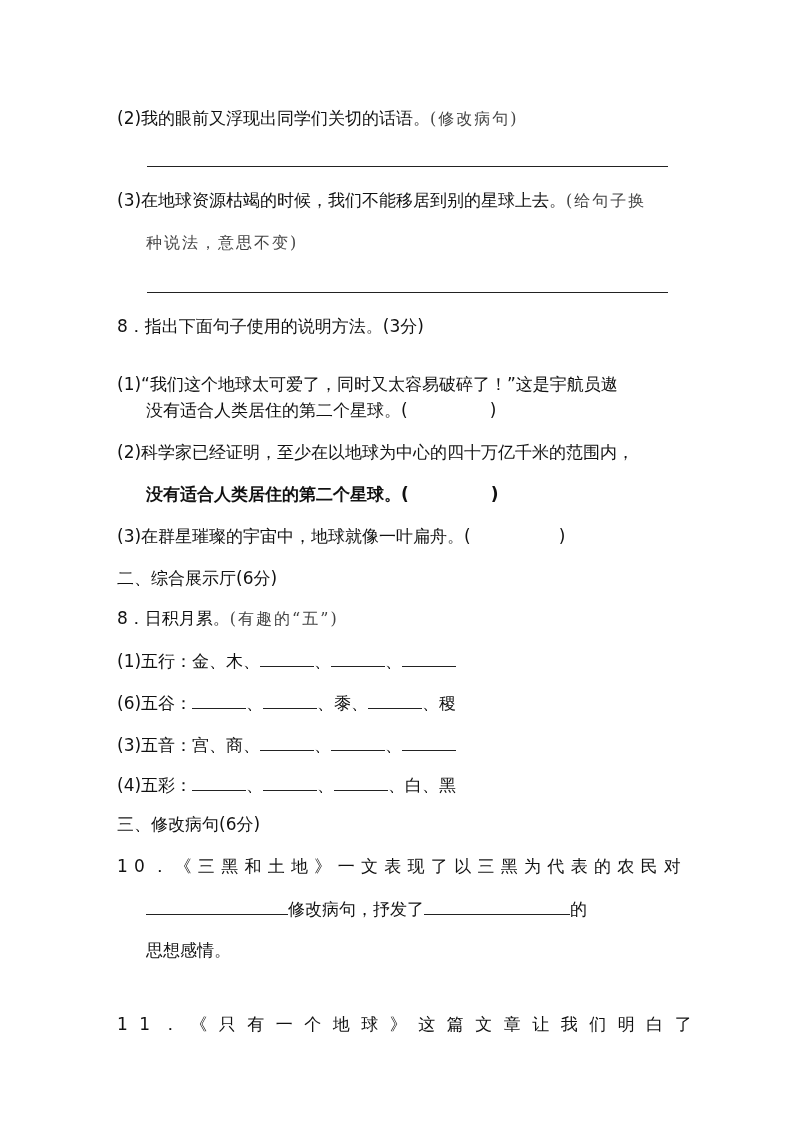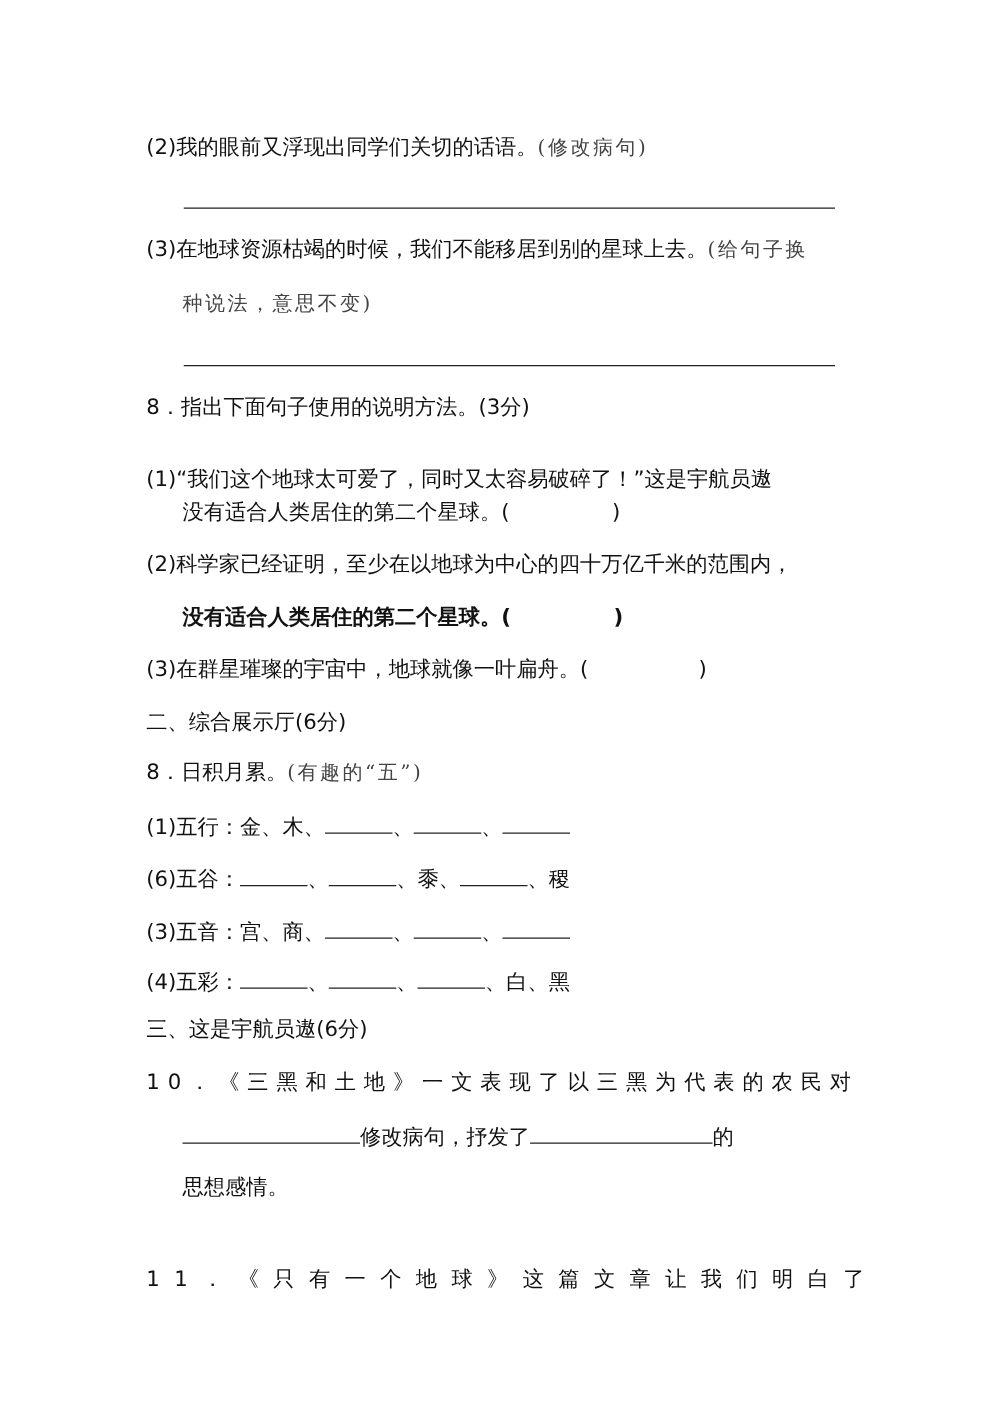--- a/index.html
+++ b/index.html
@@ -58,21 +58,21 @@
 </div>
 
 <div class="line" style="top:732px;">
   <span>(3)五音：</span><span>宫</span><span>、</span><span>商</span><span>、</span><span class="blank b-short"></span><span>、</span><span class="blank b-short"></span><span>、</span><span class="blank b-short"></span>
 </div>
 
 <div class="line" style="top:772px;">
   <span>(4)五彩：</span><span class="blank b-short"></span><span>、</span><span class="blank b-short"></span><span>、</span><span class="blank b-short"></span><span>、</span><span>白</span><span>、</span><span>黑</span>
 </div>
 
-<div class="line" style="top:812px;">三、这是宇航员遨(6分)</div>
+<div class="line" style="top:812px;">三、修改病句(6分)</div>
 
 <div class="line sp" style="top:854px;">10．《三黑和土地》一文表现了以三黑为代表的农民对</div>
 <div class="line indent" style="top:896px;">
   <span class="blank b-long"></span><span>修改病句，抒发了</span><span class="blank b-long" style="width:146px"></span><span>的</span>
 </div>
 <div class="line indent" style="top:938px;">思想感情。</div>
 
 <div class="line sp11" style="top:1012px;">11．《只有一个地球》这篇文章让我们明白了</div>
 
 </body></html>

